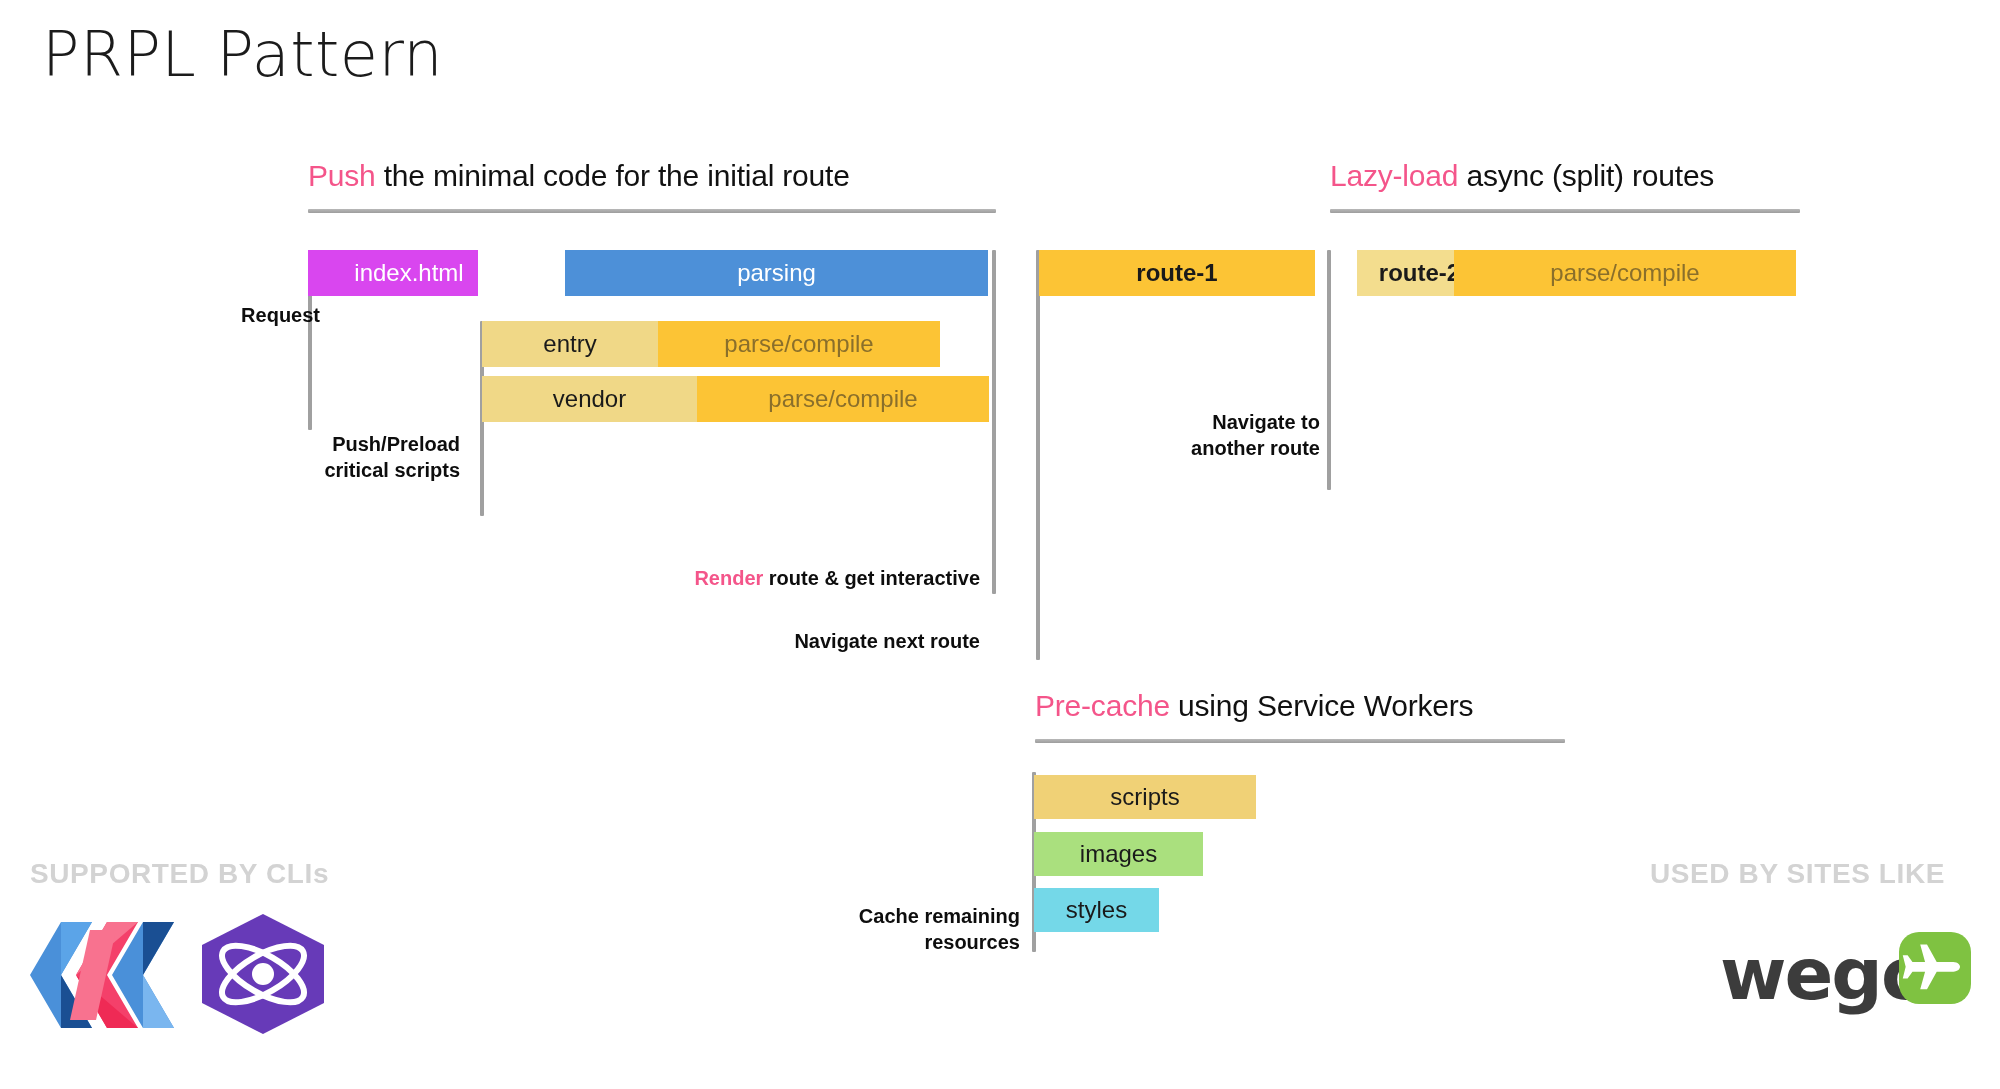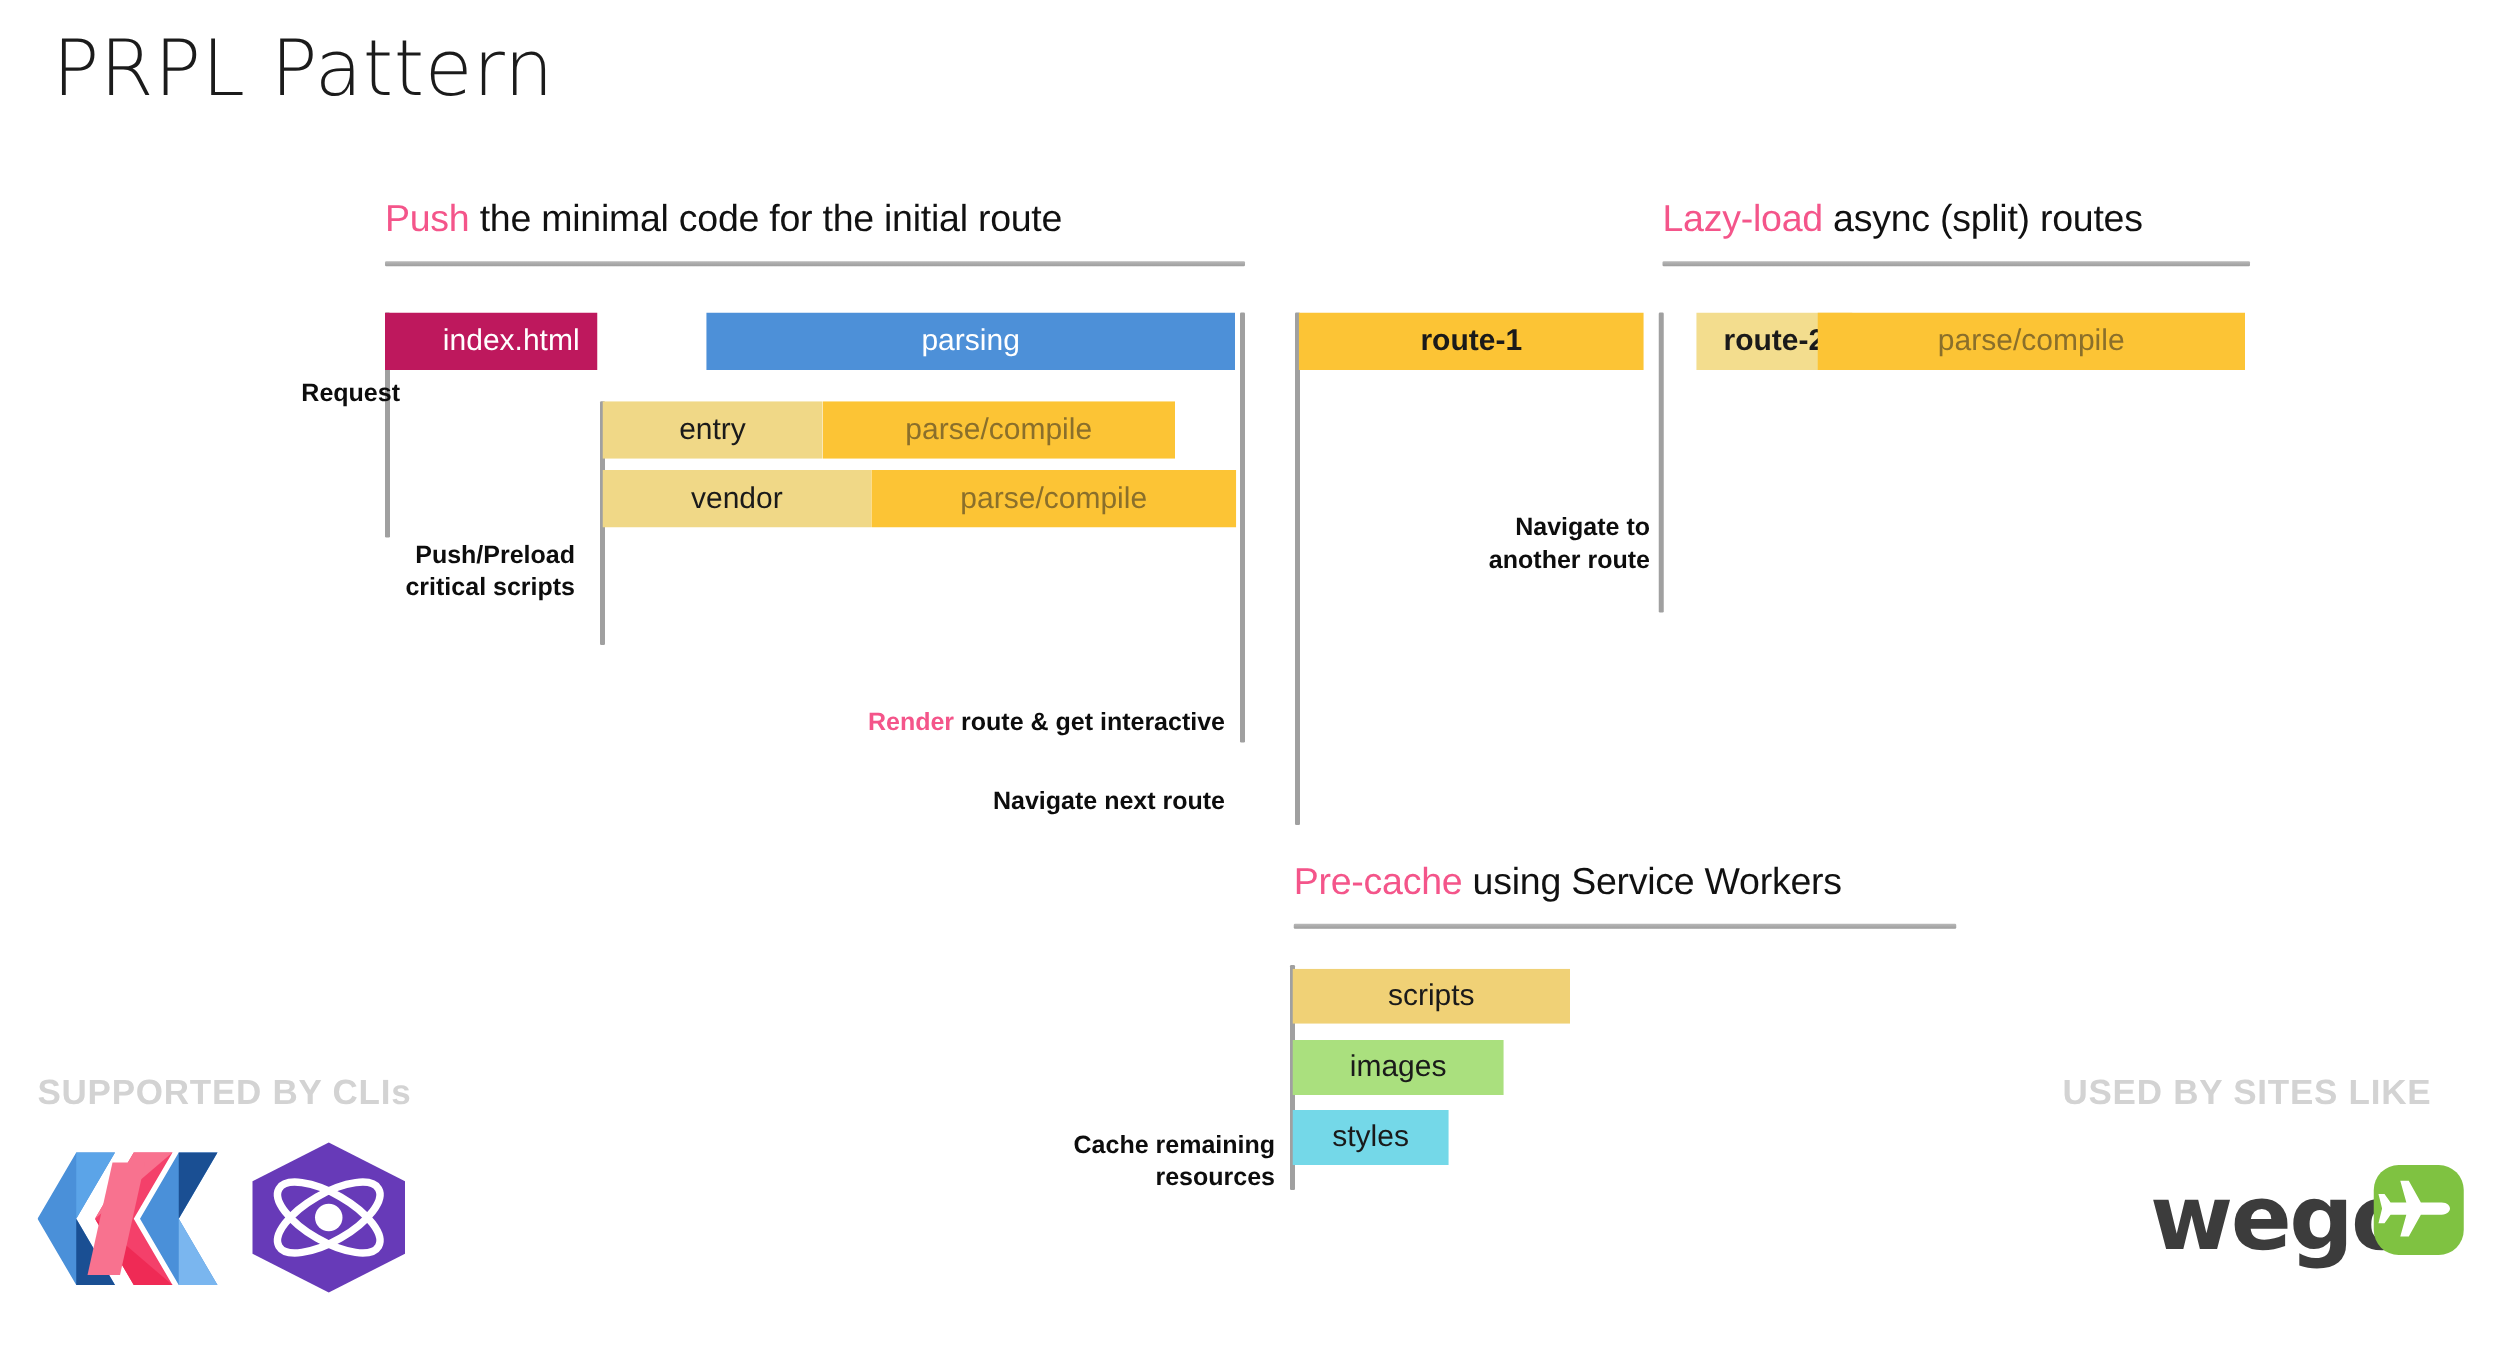--- a/index.html
+++ b/index.html
@@ -122,21 +122,21 @@
 
   <div class="abs vguide" style="left:308px; top:250px; height:180px;"></div>
   <div class="abs vguide" style="left:480px; top:321px; height:195px;"></div>
   <div class="abs vguide" style="left:992px; top:250px; height:344px;"></div>
   <div class="abs vguide" style="left:1036px; top:250px; height:410px;"></div>
   <div class="abs vguide" style="left:1327px; top:250px; height:240px;"></div>
   <div class="abs vguide" style="left:1032px; top:772px; height:180px;"></div>
 
   <div id="bars-layer">
       <div class="abs bar" style="left: 308px; top: 250px; width: 170px; height: 46px;">
-        <div class="seg light-text" style="background: #be185d; width: 100%; height: 100%; padding-left: 32px;">index.html</div>
+        <div class="seg light-text" style="background: #d946ef; width: 100%; height: 100%; padding-left: 32px;">index.html</div>
       </div>
       <div class="abs bar" style="left: 565px; top: 250px; width: 423px; height: 46px;">
         <div class="seg light-text" style="background: rgb(77, 144, 216); width: 100%; height: 100%;">parsing</div>
       </div>
       <div class="abs bar" style="left: 482px; top: 321px; width: 176px; height: 46px;">
         <div class="seg dark-text" style="background: rgb(240, 216, 135); width: 100%; height: 100%;">entry</div>
       </div>
       <div class="abs bar" style="left: 658px; top: 321px; width: 282px; height: 46px;">
         <div class="seg muted-text" style="background: rgb(252, 196, 53); width: 100%; height: 100%;">parse/compile</div>
       </div>

